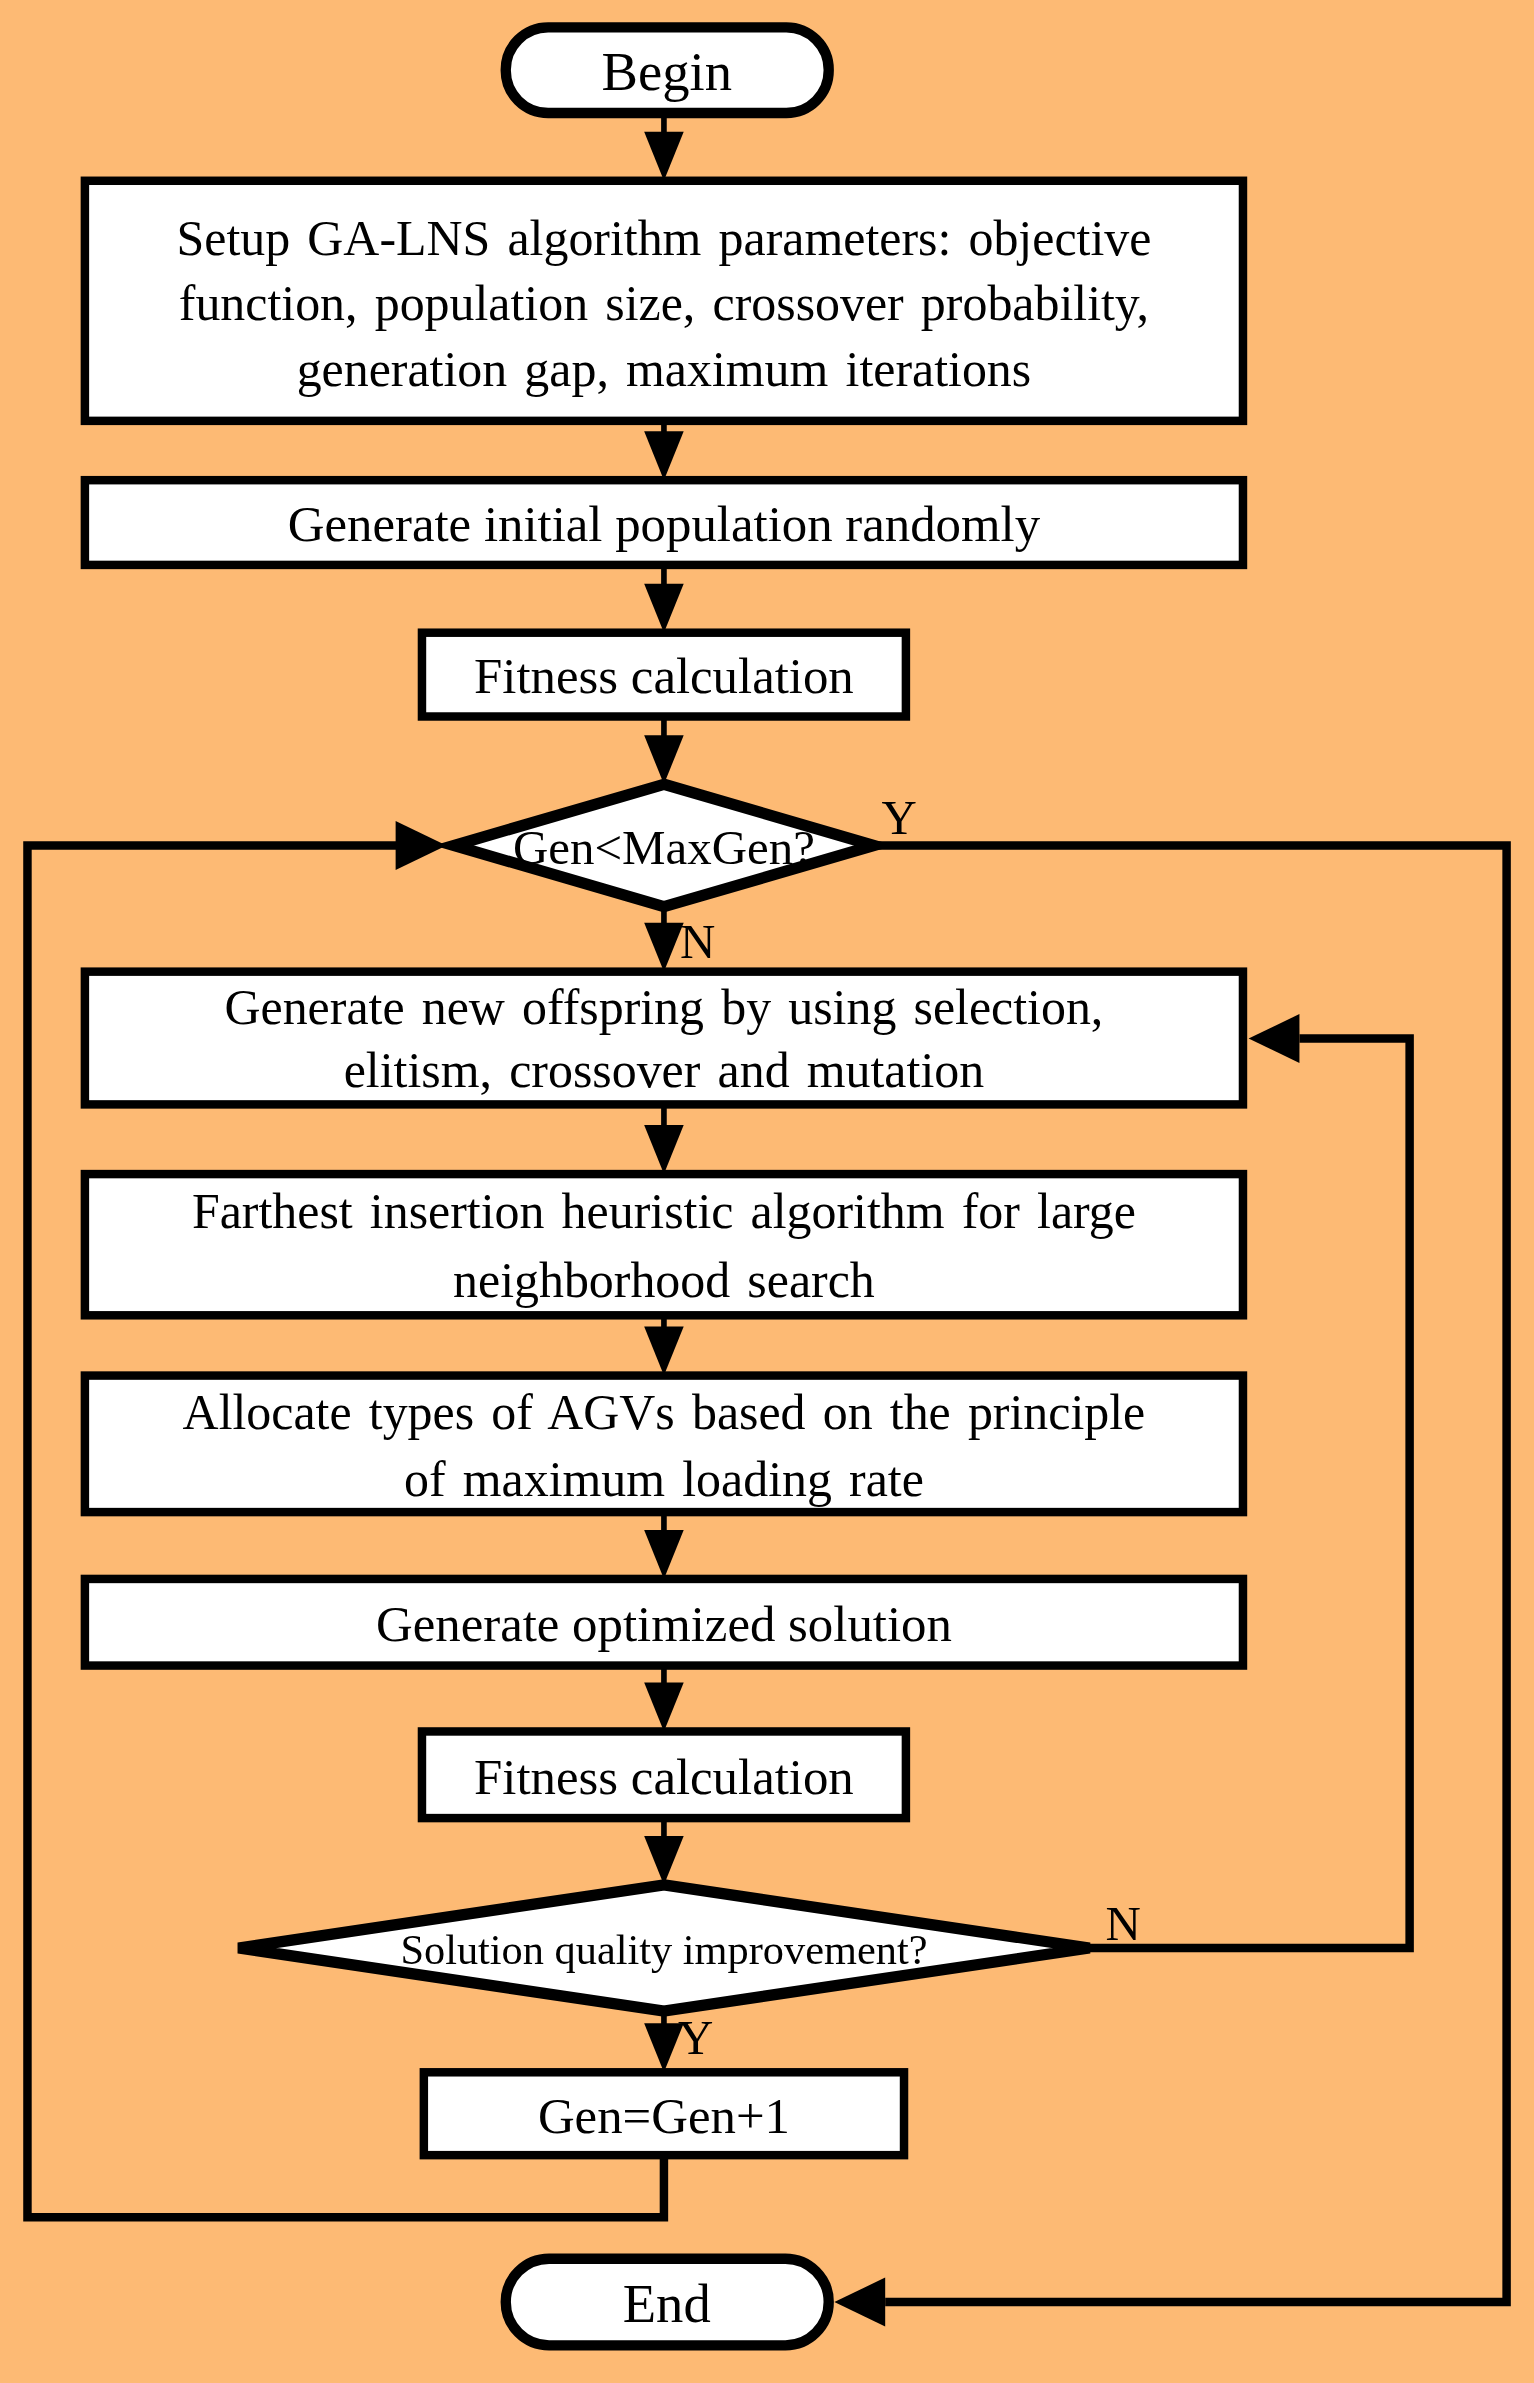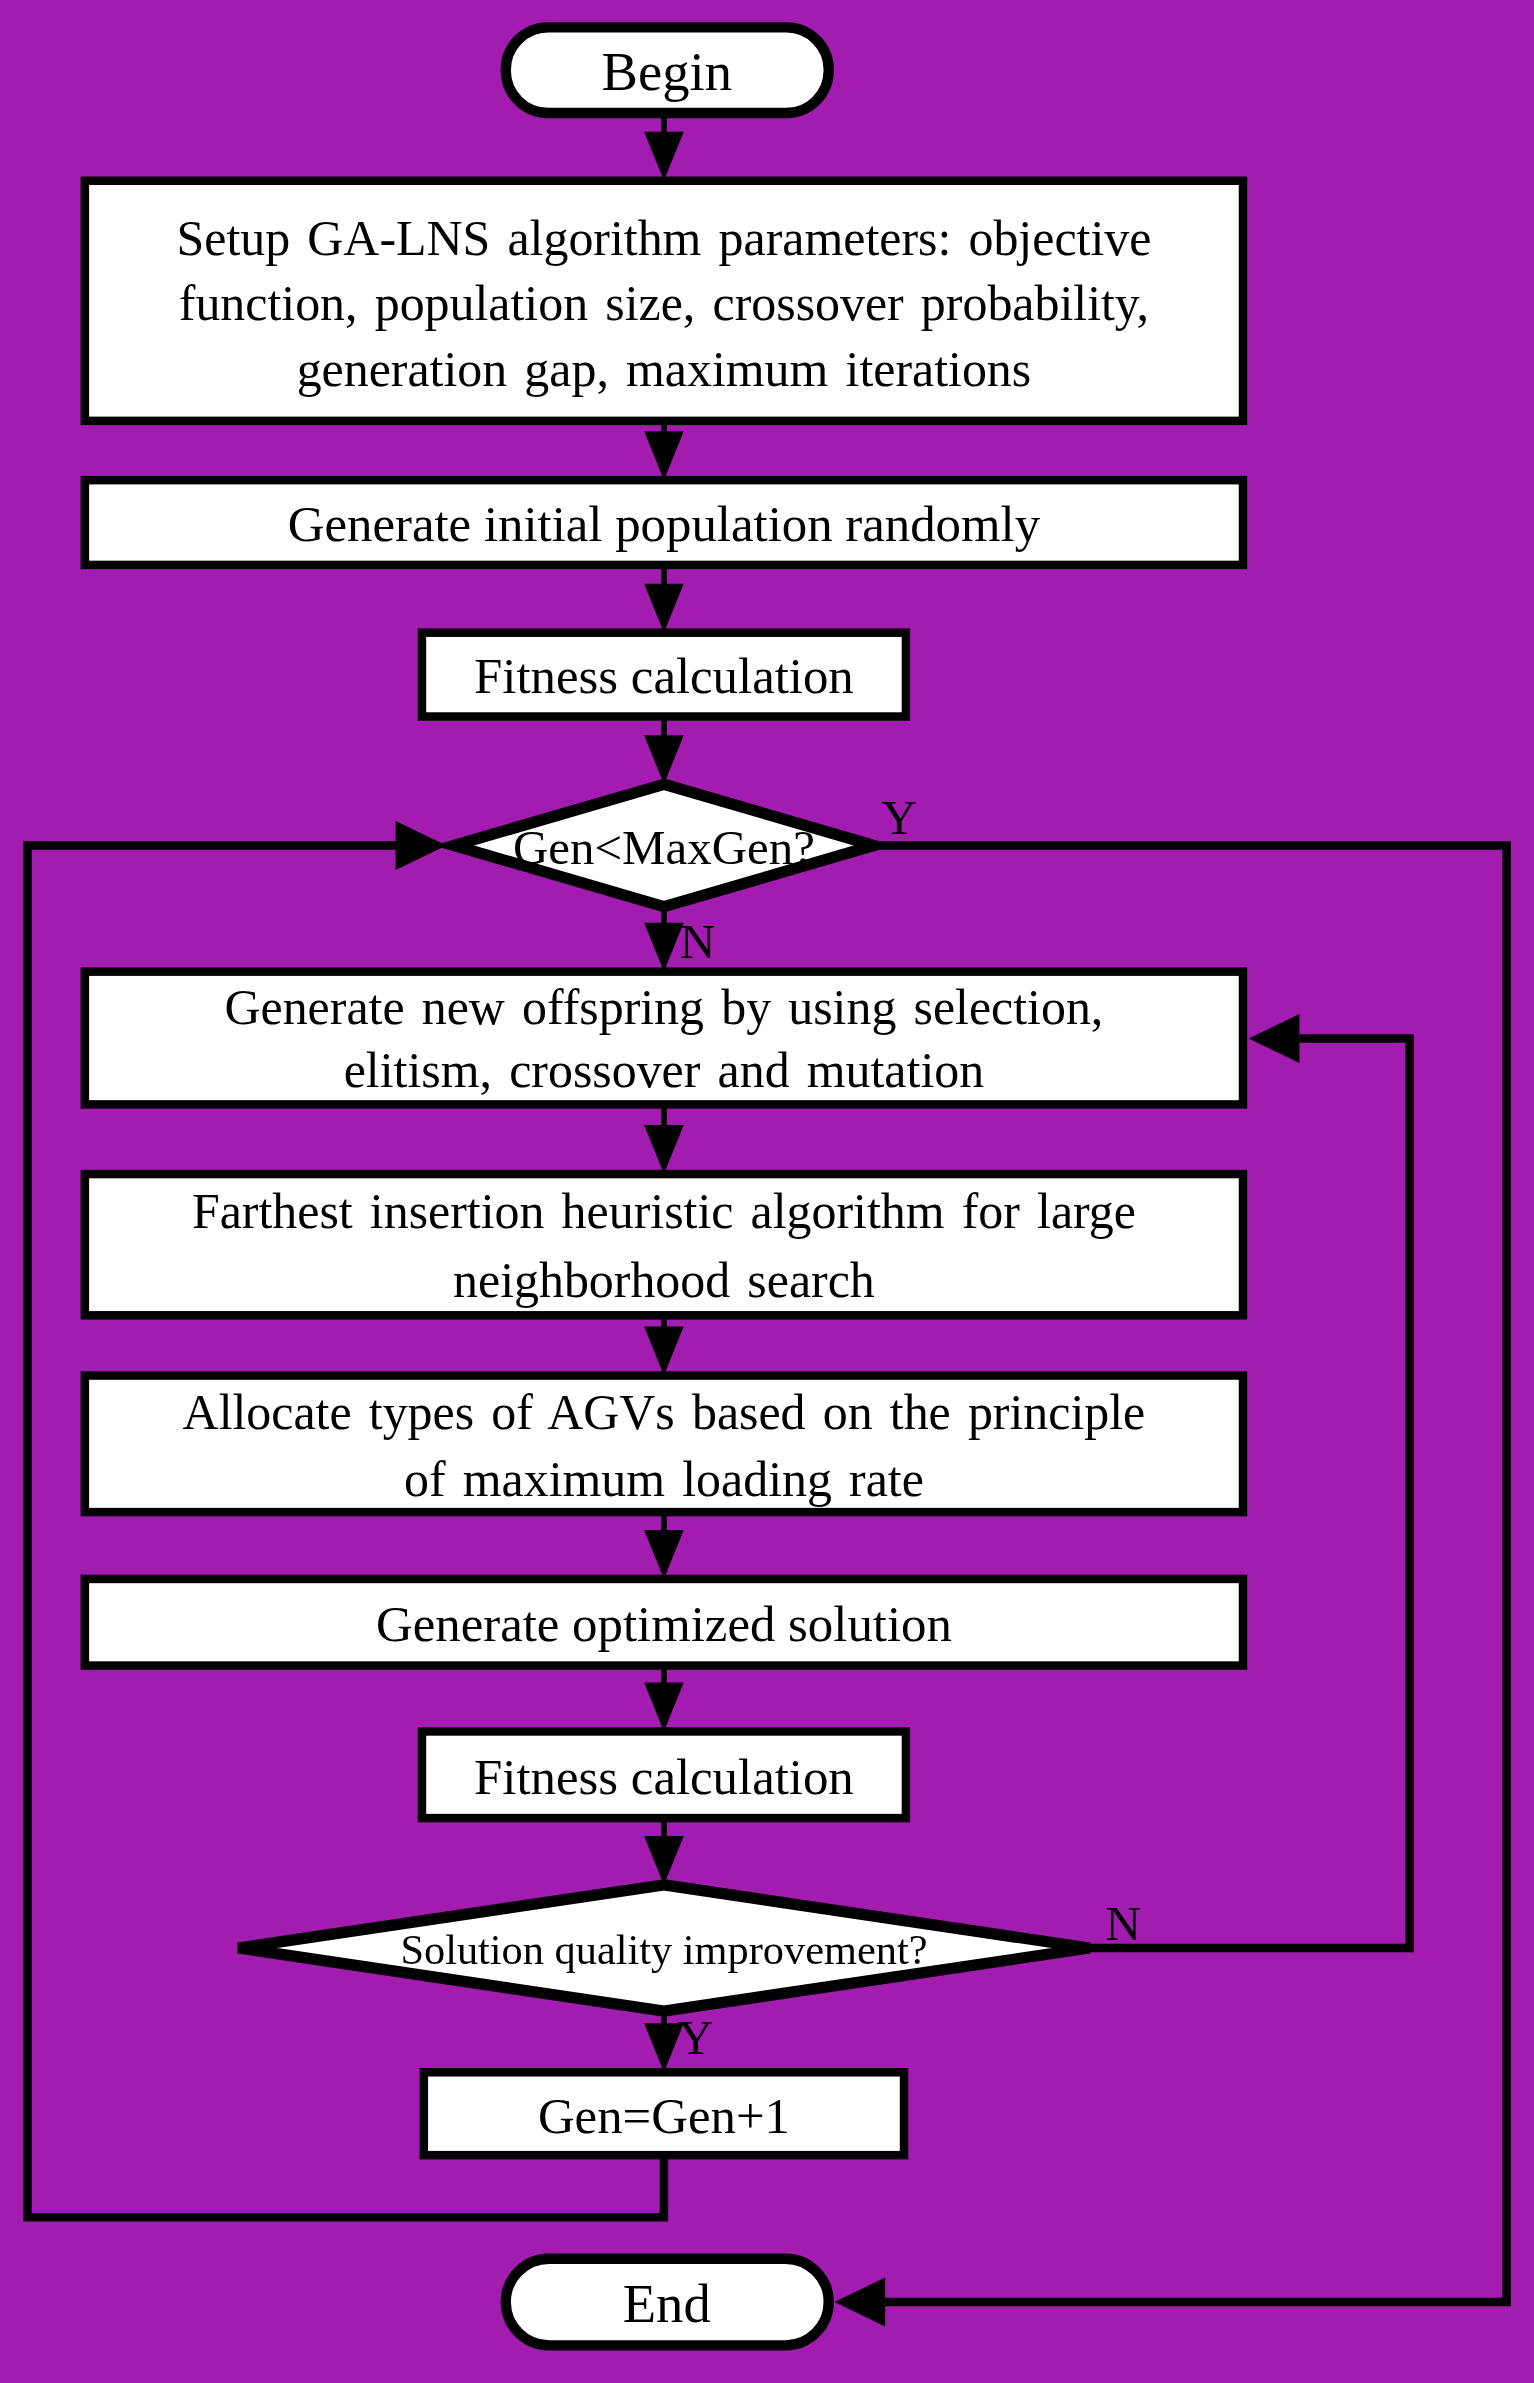--- a/index.html
+++ b/index.html
@@ -4,21 +4,21 @@
 <style>
   html, body {
     margin: 0;
     padding: 0;
     background: #ffffff;
   }
   .canvas {
     position: relative;
     width: 1535px;
     height: 2383px;
-    background: #a21caf;
+    background: #fdba74;
     font-family: "Liberation Serif", "DejaVu Serif", serif;
   }
   svg { display: block; }
   .shape {
     fill: #ffffff;
     stroke: #000000;
   }
   .rect-node   { stroke-width: 9; }
   .diamond     { stroke-width: 12; }
   .terminator  { stroke-width: 11; }

